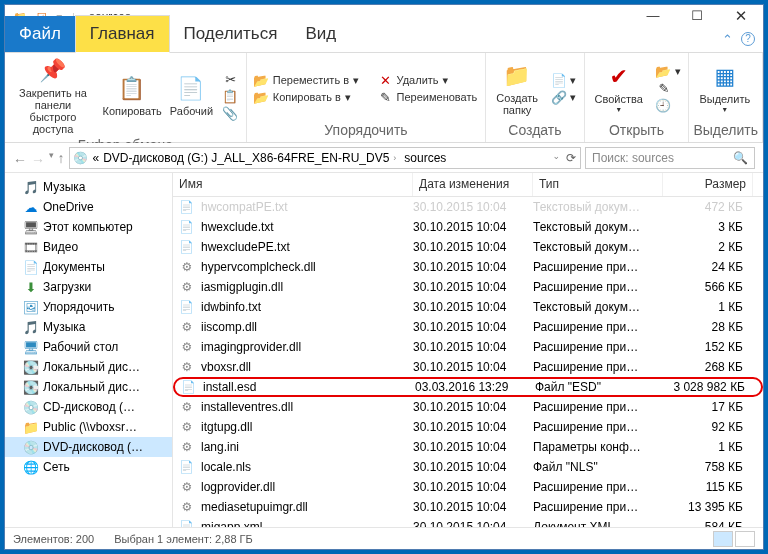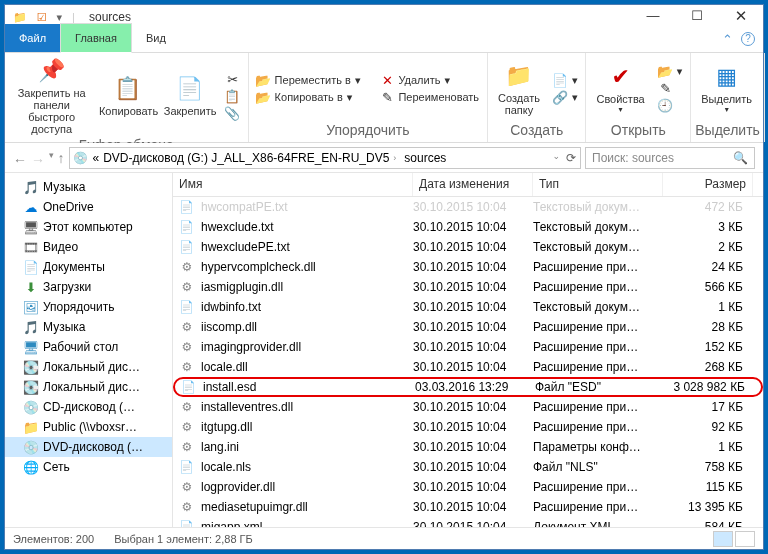--- a/index.html
+++ b/index.html
@@ -6,23 +6,23 @@
 body { background: #0068b5; width: 768px; height: 554px; overflow: hidden; }
 .window { position: absolute; left: 4px; top: 4px; right: 4px; bottom: 4px; background: #fff; border: 1px solid #4f7cb1; display: flex; flex-direction: column; }
 .tb { height: 24px; background: #fff; display: flex; align-items: center; }
 .tb .qat { display: flex; gap: 10px; padding-left: 8px; align-items: center; }
 .tb .qat span { font-size: 11px; color: #666; }
 .tb .title { margin-left: 14px; font-size: 12px; color: #333; }
 .tb .ctrls { margin-left: auto; display: flex; }
 .tb .ctrls div { width: 44px; height: 24px; text-align: center; line-height: 22px; font-size: 13px; color: #333; }
 .tb .ctrls div:last-child { font-size: 15px; }
 .tabs { height: 24px; display: flex; align-items: flex-end; border-bottom: 1px solid #dcdcdc; position: relative; }
-.tabs .tab { padding: 8px 14px; font-size: 11px; color: #333; }
+.tabs .tab { padding: 8px 14px; font-size: 17px; color: #333; }
 .tabs .tab.file { background: #1979ca; color: #fff; }
-.tabs .tab.active { border: 1px solid #dcdcdc; border-bottom: 1px solid #fff; margin-bottom: -1px; background: #86efac; }
+.tabs .tab.active { border: 1px solid #dcdcdc; border-bottom: 1px solid #fff; margin-bottom: -1px; background: #fde047; }
 .tabs .help { position: absolute; right: 8px; top: 3px; display: flex; gap: 8px; font-size: 13px; color: #5b9bd5; }
 .ribbon { height: 90px; background: #fff; border-bottom: 1px solid #dcdcdc; display: flex; }
 .grp { border-right: 1px solid #e5e5e5; display: flex; flex-direction: column; padding: 2px 4px; }
 .grp .body { flex: 1; display: flex; align-items: center; gap: 4px; }
 .grp .lbl { font-size: 14px; color: #666; text-align: center; padding-bottom: 2px; }
 .bigbtn { display: flex; flex-direction: column; align-items: center; justify-content: center; padding: 2px 6px; font-size: 11px; color: #333; text-align: center; min-width: 48px; }
 .bigbtn .ico { width: 28px; height: 28px; display: flex; align-items: center; justify-content: center; font-size: 22px; margin-bottom: 2px; }
 .smbtn { display: flex; align-items: center; font-size: 11px; color: #333; padding: 1px 4px; gap: 4px; white-space: nowrap; }
 .smbtn .ico { width: 14px; height: 14px; display: inline-flex; align-items: center; justify-content: center; font-size: 13px; }
 .vstack { display: flex; flex-direction: column; gap: 1px; }
@@ -69,41 +69,42 @@
     <div class="ctrls">
       <div>—</div>
       <div>☐</div>
       <div>✕</div>
     </div>
   </div>
 
   <div class="tabs">
     <div class="tab file">Файл</div>
     <div class="tab active">Главная</div>
+    <div class="tab">Поделиться</div>
     <div class="tab">Вид</div>
     <div class="help">
       <span>⌃</span>
       <span style="border:1px solid #5b9bd5;border-radius:50%;width:14px;height:14px;line-height:12px;font-size:10px;text-align:center">?</span>
     </div>
   </div>
 
   <div class="ribbon">
     <div class="grp">
       <div class="body">
         <div class="bigbtn">
             <div class="ico">📌</div>
             <span style="max-width:90px">Закрепить на панели быстрого доступа</span>
           </div>
         <div class="bigbtn">
             <div class="ico">📋</div>
             <span>Копировать</span>
           </div>
         <div class="bigbtn">
             <div class="ico">📄</div>
-            <span>Закрепить</span>
+            <span>Рабочий</span>
           </div>
         <div class="vstack">
           <div class="smbtn">
               <span class="ico">✂</span>
             </div>
           <div class="smbtn">
               <span class="ico">📋</span>
             </div>
           <div class="smbtn">
               <span class="ico">📎</span>
@@ -335,21 +336,21 @@
               <span class="fi dll-ico">⚙</span>
               <span>imagingprovider.dll</span>
             </div>
             <div class="c2">30.10.2015 10:04</div>
             <div class="c3">Расширение при…</div>
             <div class="c4">152 КБ</div>
           </div>
           <div class="row">
             <div class="c1">
               <span class="fi dll-ico">⚙</span>
-              <span>locale.dll</span>
+              <span>vboxsr.dll</span>
             </div>
             <div class="c2">30.10.2015 10:04</div>
             <div class="c3">Расширение при…</div>
             <div class="c4">268 КБ</div>
           </div>
           <div class="row hl">
             <div class="c1">
               <span class="fi txt-ico">📄</span>
               <span>install.esd</span>
             </div>

